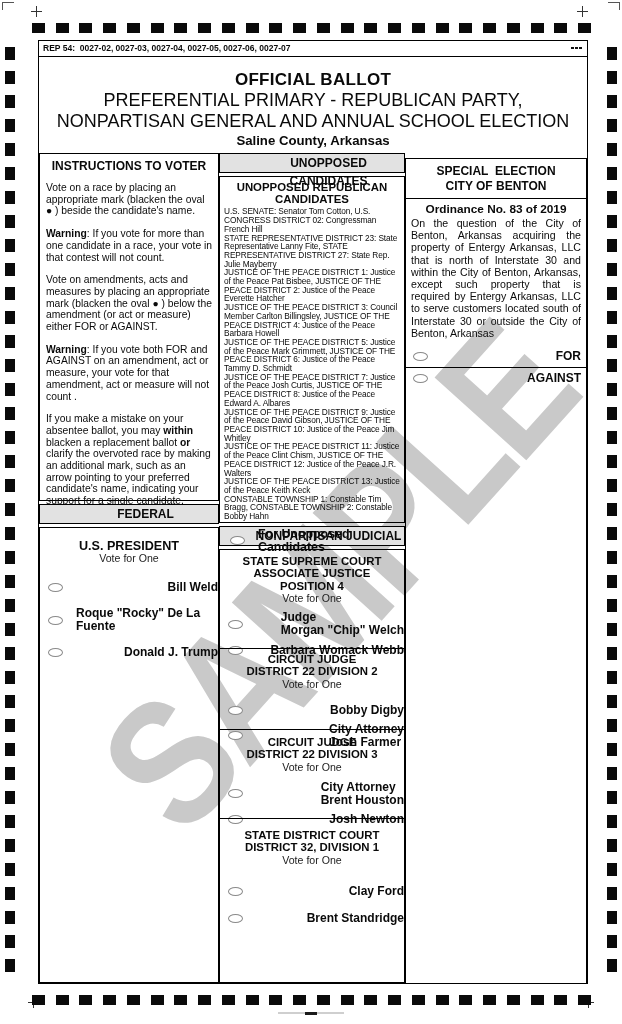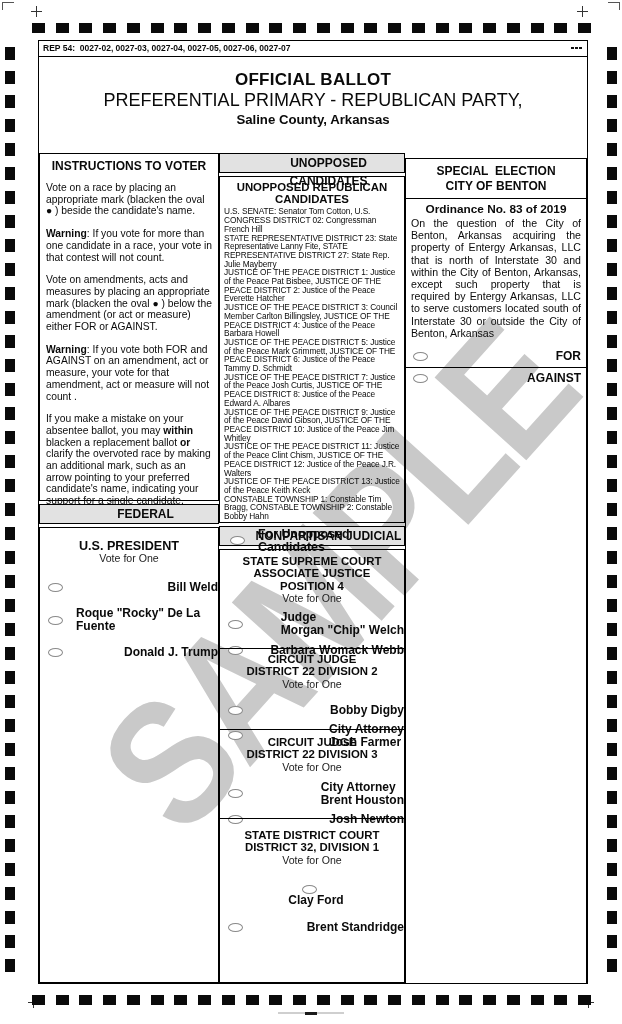--- a/index.html
+++ b/index.html
@@ -224,20 +224,21 @@
       <span class="dashes">
           <i></i>
           <i></i>
           <i></i>
         </span>
     </div>
 
     <div id="titleblock">
       <div class="t1">OFFICIAL BALLOT</div>
       <div class="t2">PREFERENTIAL PRIMARY - REPUBLICAN PARTY,</div>
+      <div class="t2">NONPARTISAN GENERAL AND ANNUAL SCHOOL ELECTION</div>
       <div class="t3">Saline County, Arkansas</div>
     </div>
 
     <div id="cols">
 
       <div class="col" id="col1">
         <div class="box" id="instructions">
           <div class="ihead">INSTRUCTIONS TO VOTER</div>
           <p><span>Vote on a race by placing an appropriate mark (blacken the oval ● ) beside the candidate's name.</span></p>
           <p><b>Warning</b><span>:  If you vote for more than one candidate in a race, your vote in that contest will not count.</span></p>
@@ -342,21 +343,21 @@
               <span class="cand-name">Josh Newton</span>
             </div>
           </div>
         </div>
 
         <div class="box race adjacent grow" style="padding-top:10px;">
           <div class="race-title">STATE DISTRICT COURT
 DISTRICT 32, DIVISION 1</div>
           <div class="vote-for">Vote for One</div>
           <div class="cands" style="margin-top:19px;">
-            <div class="cand" style="margin-bottom:14px;flex-direction:column;">
+            <div class="cand" style="margin-bottom:14px;">
               <span class="oval"></span>
               <span class="cand-name">Clay Ford</span>
             </div>
             <div class="cand">
               <span class="oval"></span>
               <span class="cand-name">Brent Standridge</span>
             </div>
           </div>
         </div>
       </div>

